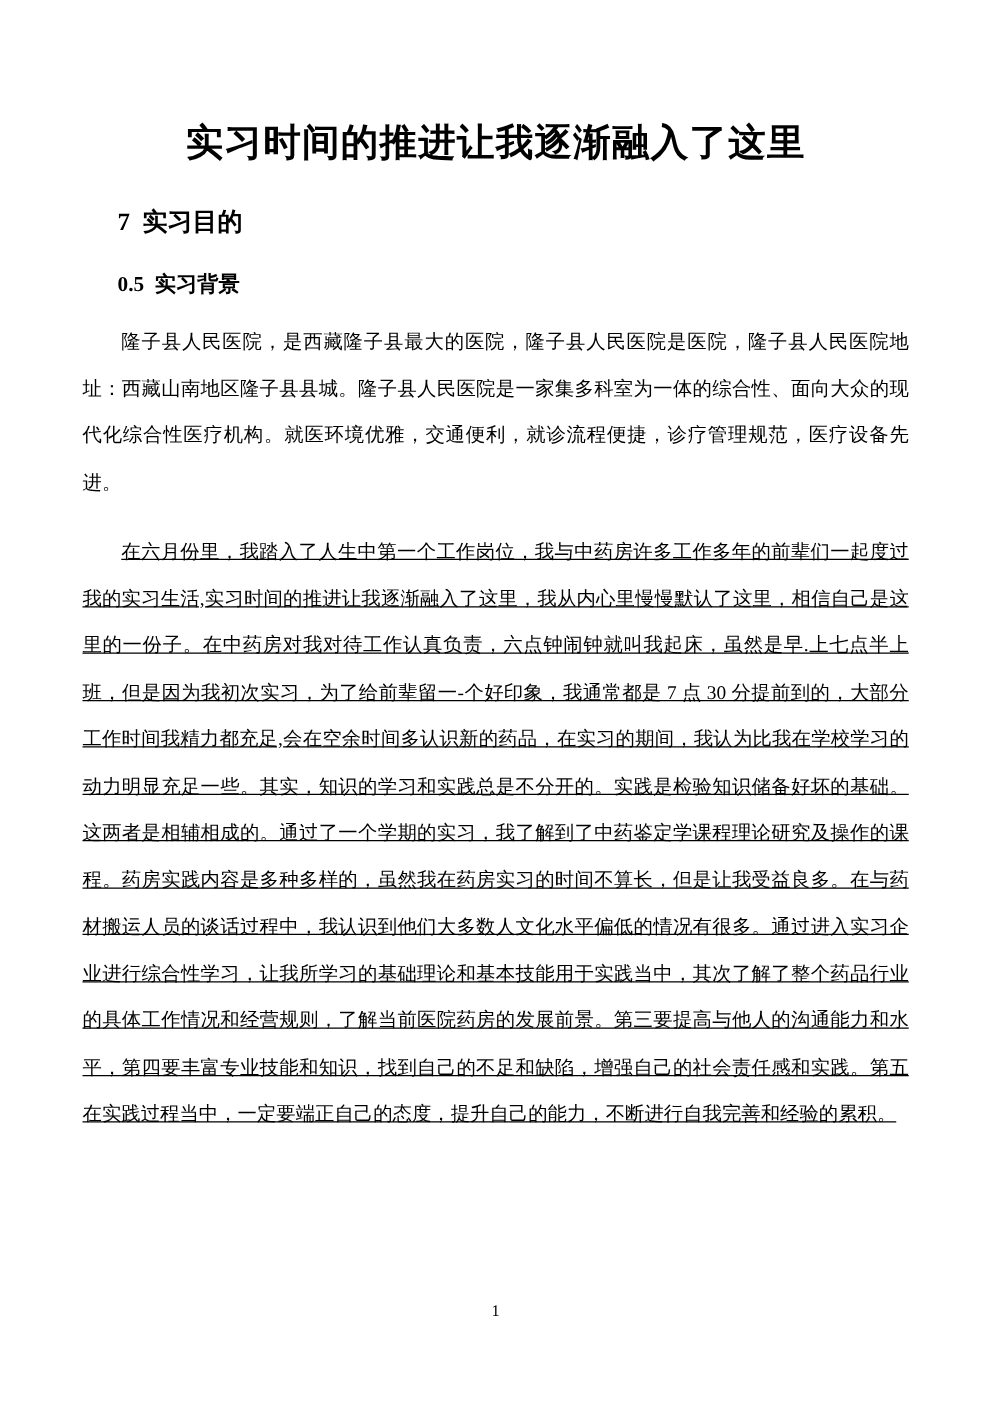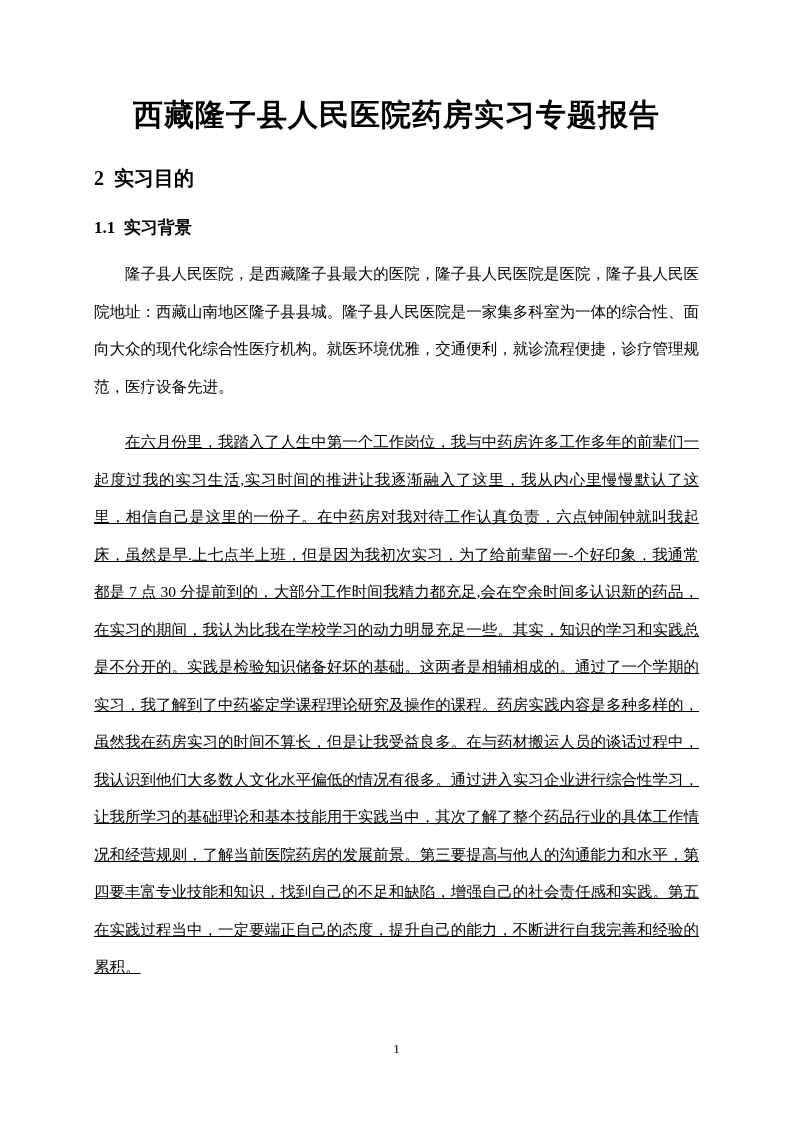--- a/index.html
+++ b/index.html
@@ -38,21 +38,21 @@
     margin: 24px 94px 0;
     font-size: 17px;
     line-height: 24px;
     font-weight: bold;
     white-space: pre-wrap;
   }
   .h-12 {
     margin-top: 1px;
   }
   .body-para {
-    margin: 15px 94px 0;
+    margin: 15px 66px 0;
     font-size: 15.5px;
     line-height: 37.5px;
     text-align: justify;
     text-indent: 2em;
   }
   .para-2 {
     margin-top: 18px;
     text-decoration: underline;
   }
   .page-number {
@@ -63,25 +63,25 @@
     text-align: center;
     font-size: 13px;
     line-height: 14px;
   }
 </style>
 </head>
 <body>
 
 <div class="page">
 
-  <div class="doc-title">西藏隆子县人民医院药房实习专题报告</div>
+  <div class="doc-title">实习时间的推进让我逐渐融入了这里</div>
 
-  <div class="h-level1">2  实习目的</div>
+  <div class="h-level1">7  实习目的</div>
 
-  <div class="h-level2">1.1  实习背景</div>
+  <div class="h-level2">0.5  实习背景</div>
 
   <p class="body-para">隆子县人民医院，是西藏隆子县最大的医院，隆子县人民医院是医院，隆子县人民医院地址：西藏山南地区隆子县县城。隆子县人民医院是一家集多科室为一体的综合性、面向大众的现代化综合性医疗机构。就医环境优雅，交通便利，就诊流程便捷，诊疗管理规范，医疗设备先进。</p>
 
 
   <p class="body-para para-2">在六月份里，我踏入了人生中第一个工作岗位，我与中药房许多工作多年的前辈们一起度过我的实习生活,实习时间的推进让我逐渐融入了这里，我从内心里慢慢默认了这里，相信自己是这里的一份子。在中药房对我对待工作认真负责，六点钟闹钟就叫我起床，虽然是早.上七点半上班，但是因为我初次实习，为了给前辈留一-个好印象，我通常都是 7 点 30 分提前到的，大部分工作时间我精力都充足,会在空余时间多认识新的药品，在实习的期间，我认为比我在学校学习的动力明显充足一些。其实，知识的学习和实践总是不分开的。实践是检验知识储备好坏的基础。这两者是相辅相成的。通过了一个学期的实习，我了解到了中药鉴定学课程理论研究及操作的课程。药房实践内容是多种多样的，虽然我在药房实习的时间不算长，但是让我受益良多。在与药材搬运人员的谈话过程中，我认识到他们大多数人文化水平偏低的情况有很多。通过进入实习企业进行综合性学习，让我所学习的基础理论和基本技能用于实践当中，其次了解了整个药品行业的具体工作情况和经营规则，了解当前医院药房的发展前景。第三要提高与他人的沟通能力和水平，第四要丰富专业技能和知识，找到自己的不足和缺陷，增强自己的社会责任感和实践。第五在实践过程当中，一定要端正自己的态度，提升自己的能力，不断进行自我完善和经验的累积。</p>
 
   <div class="page-number">1</div>
 
 </div>
 

